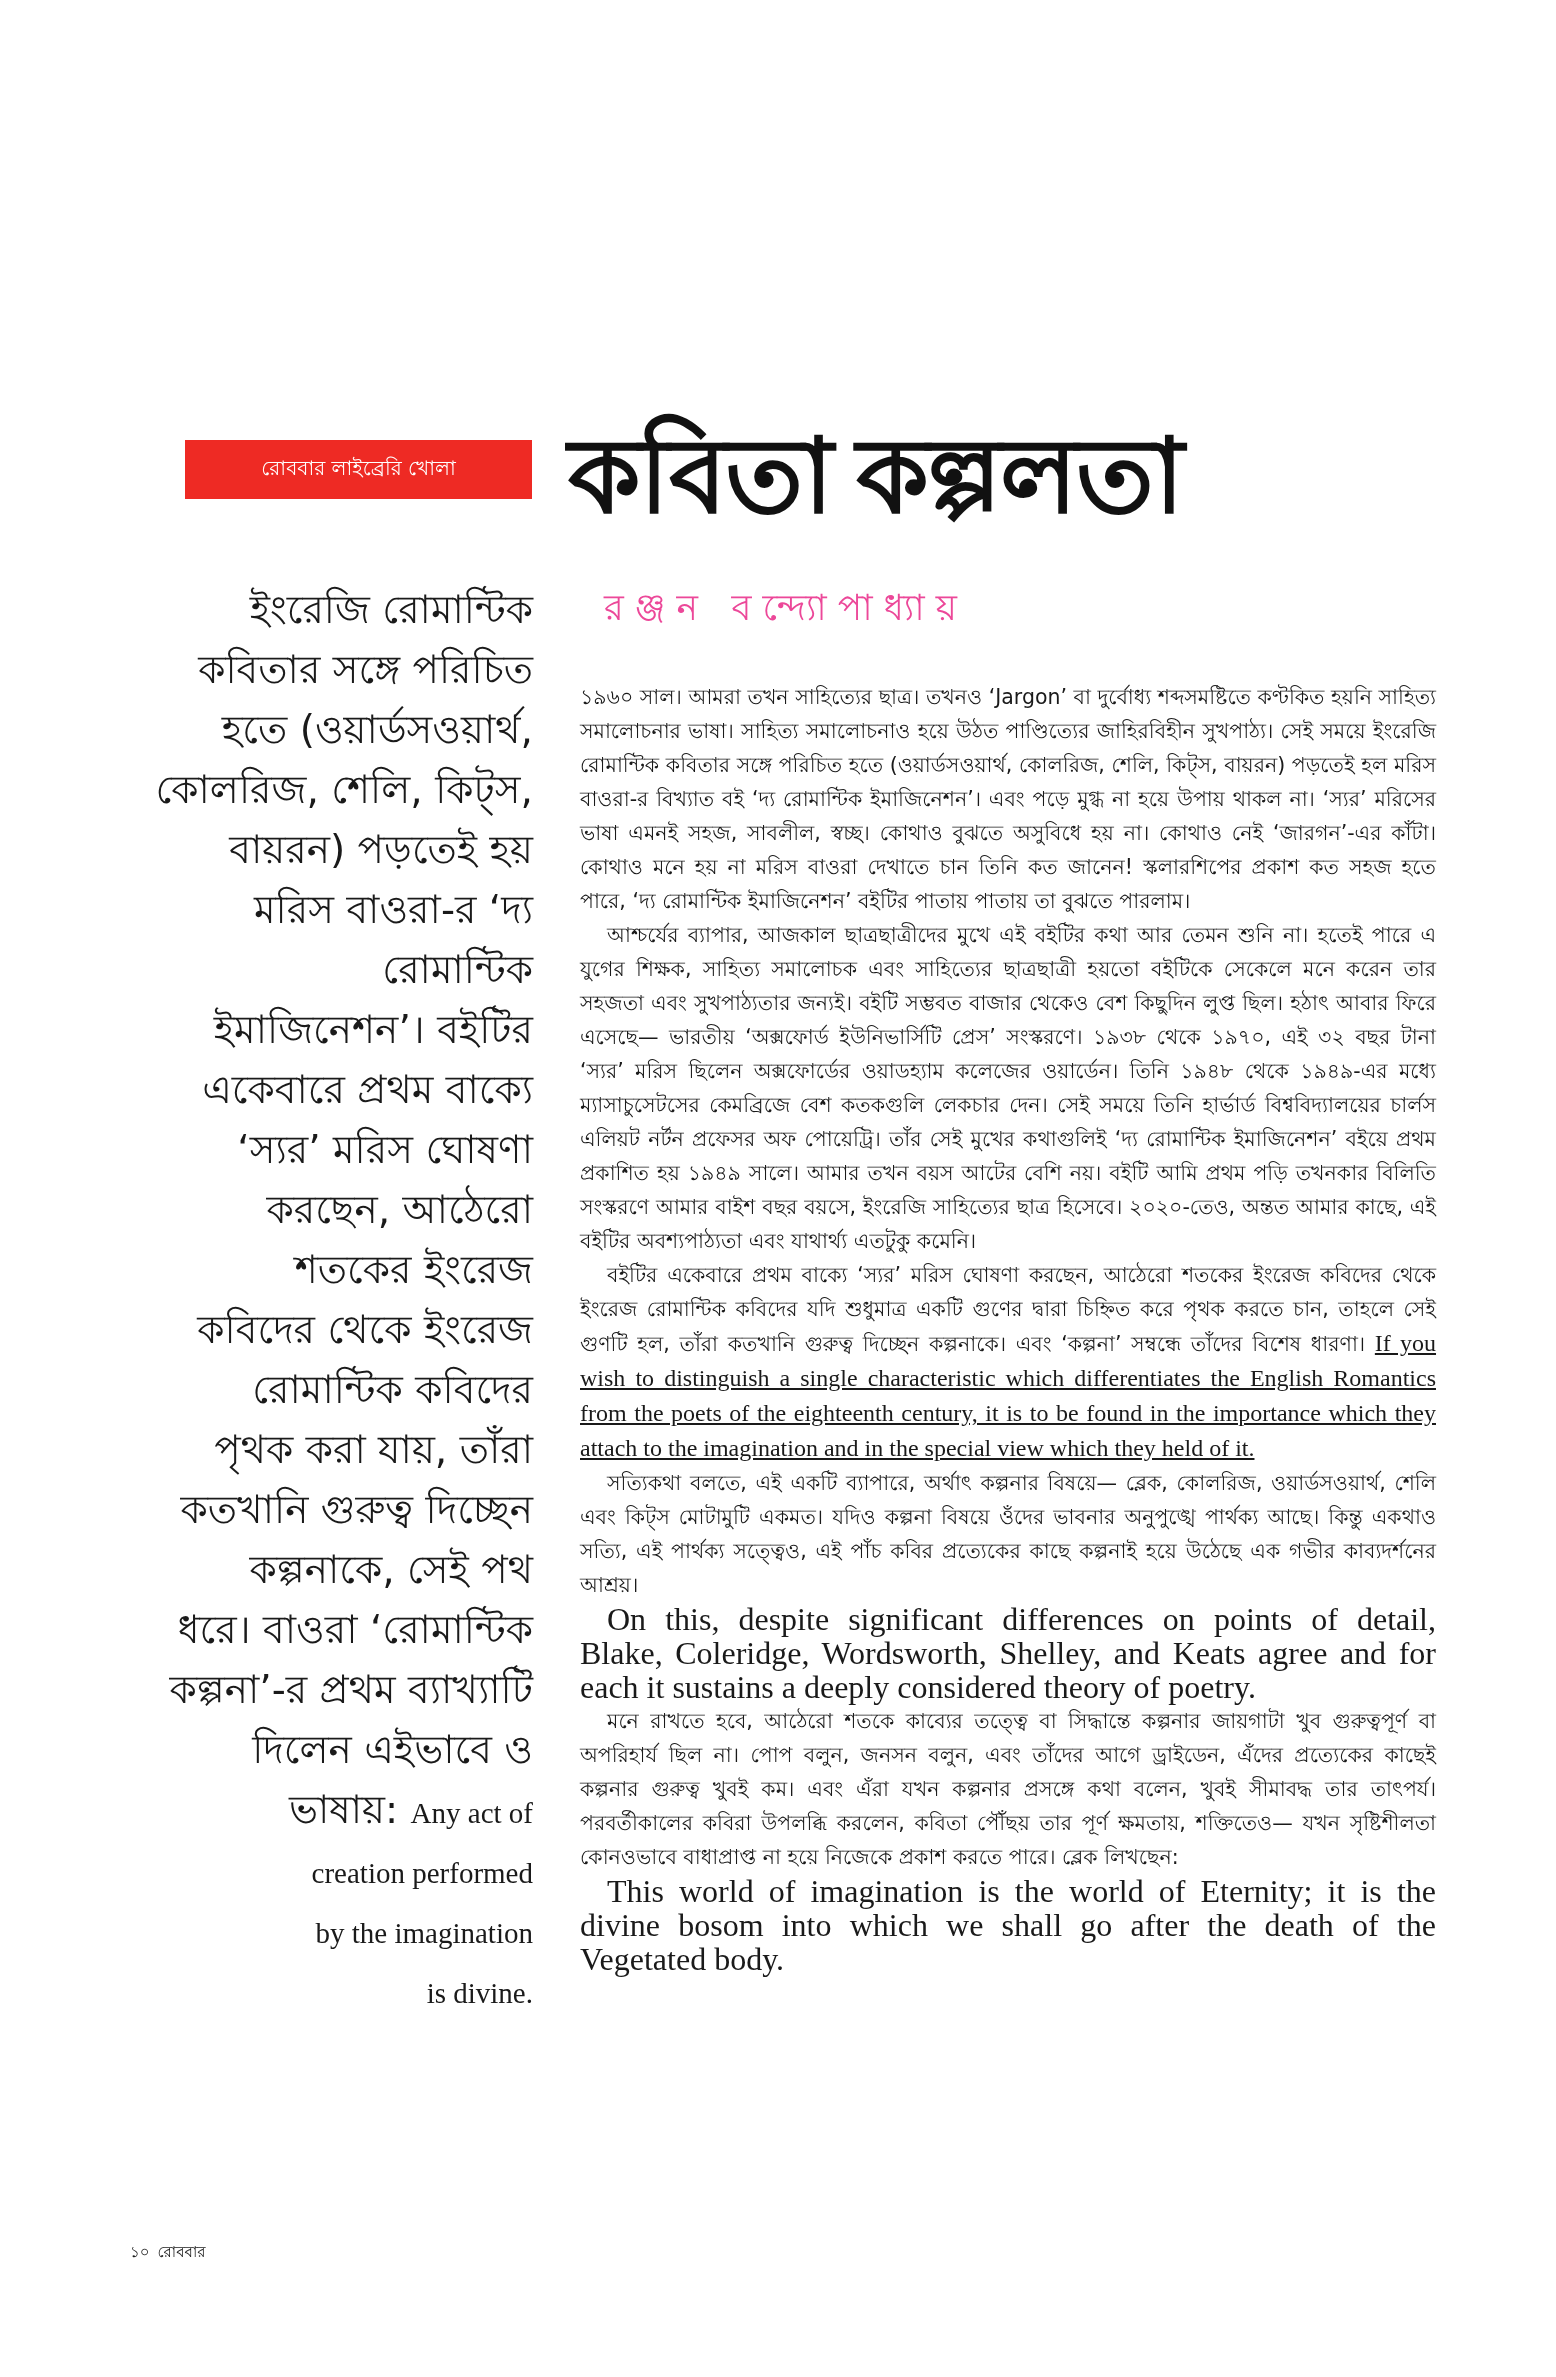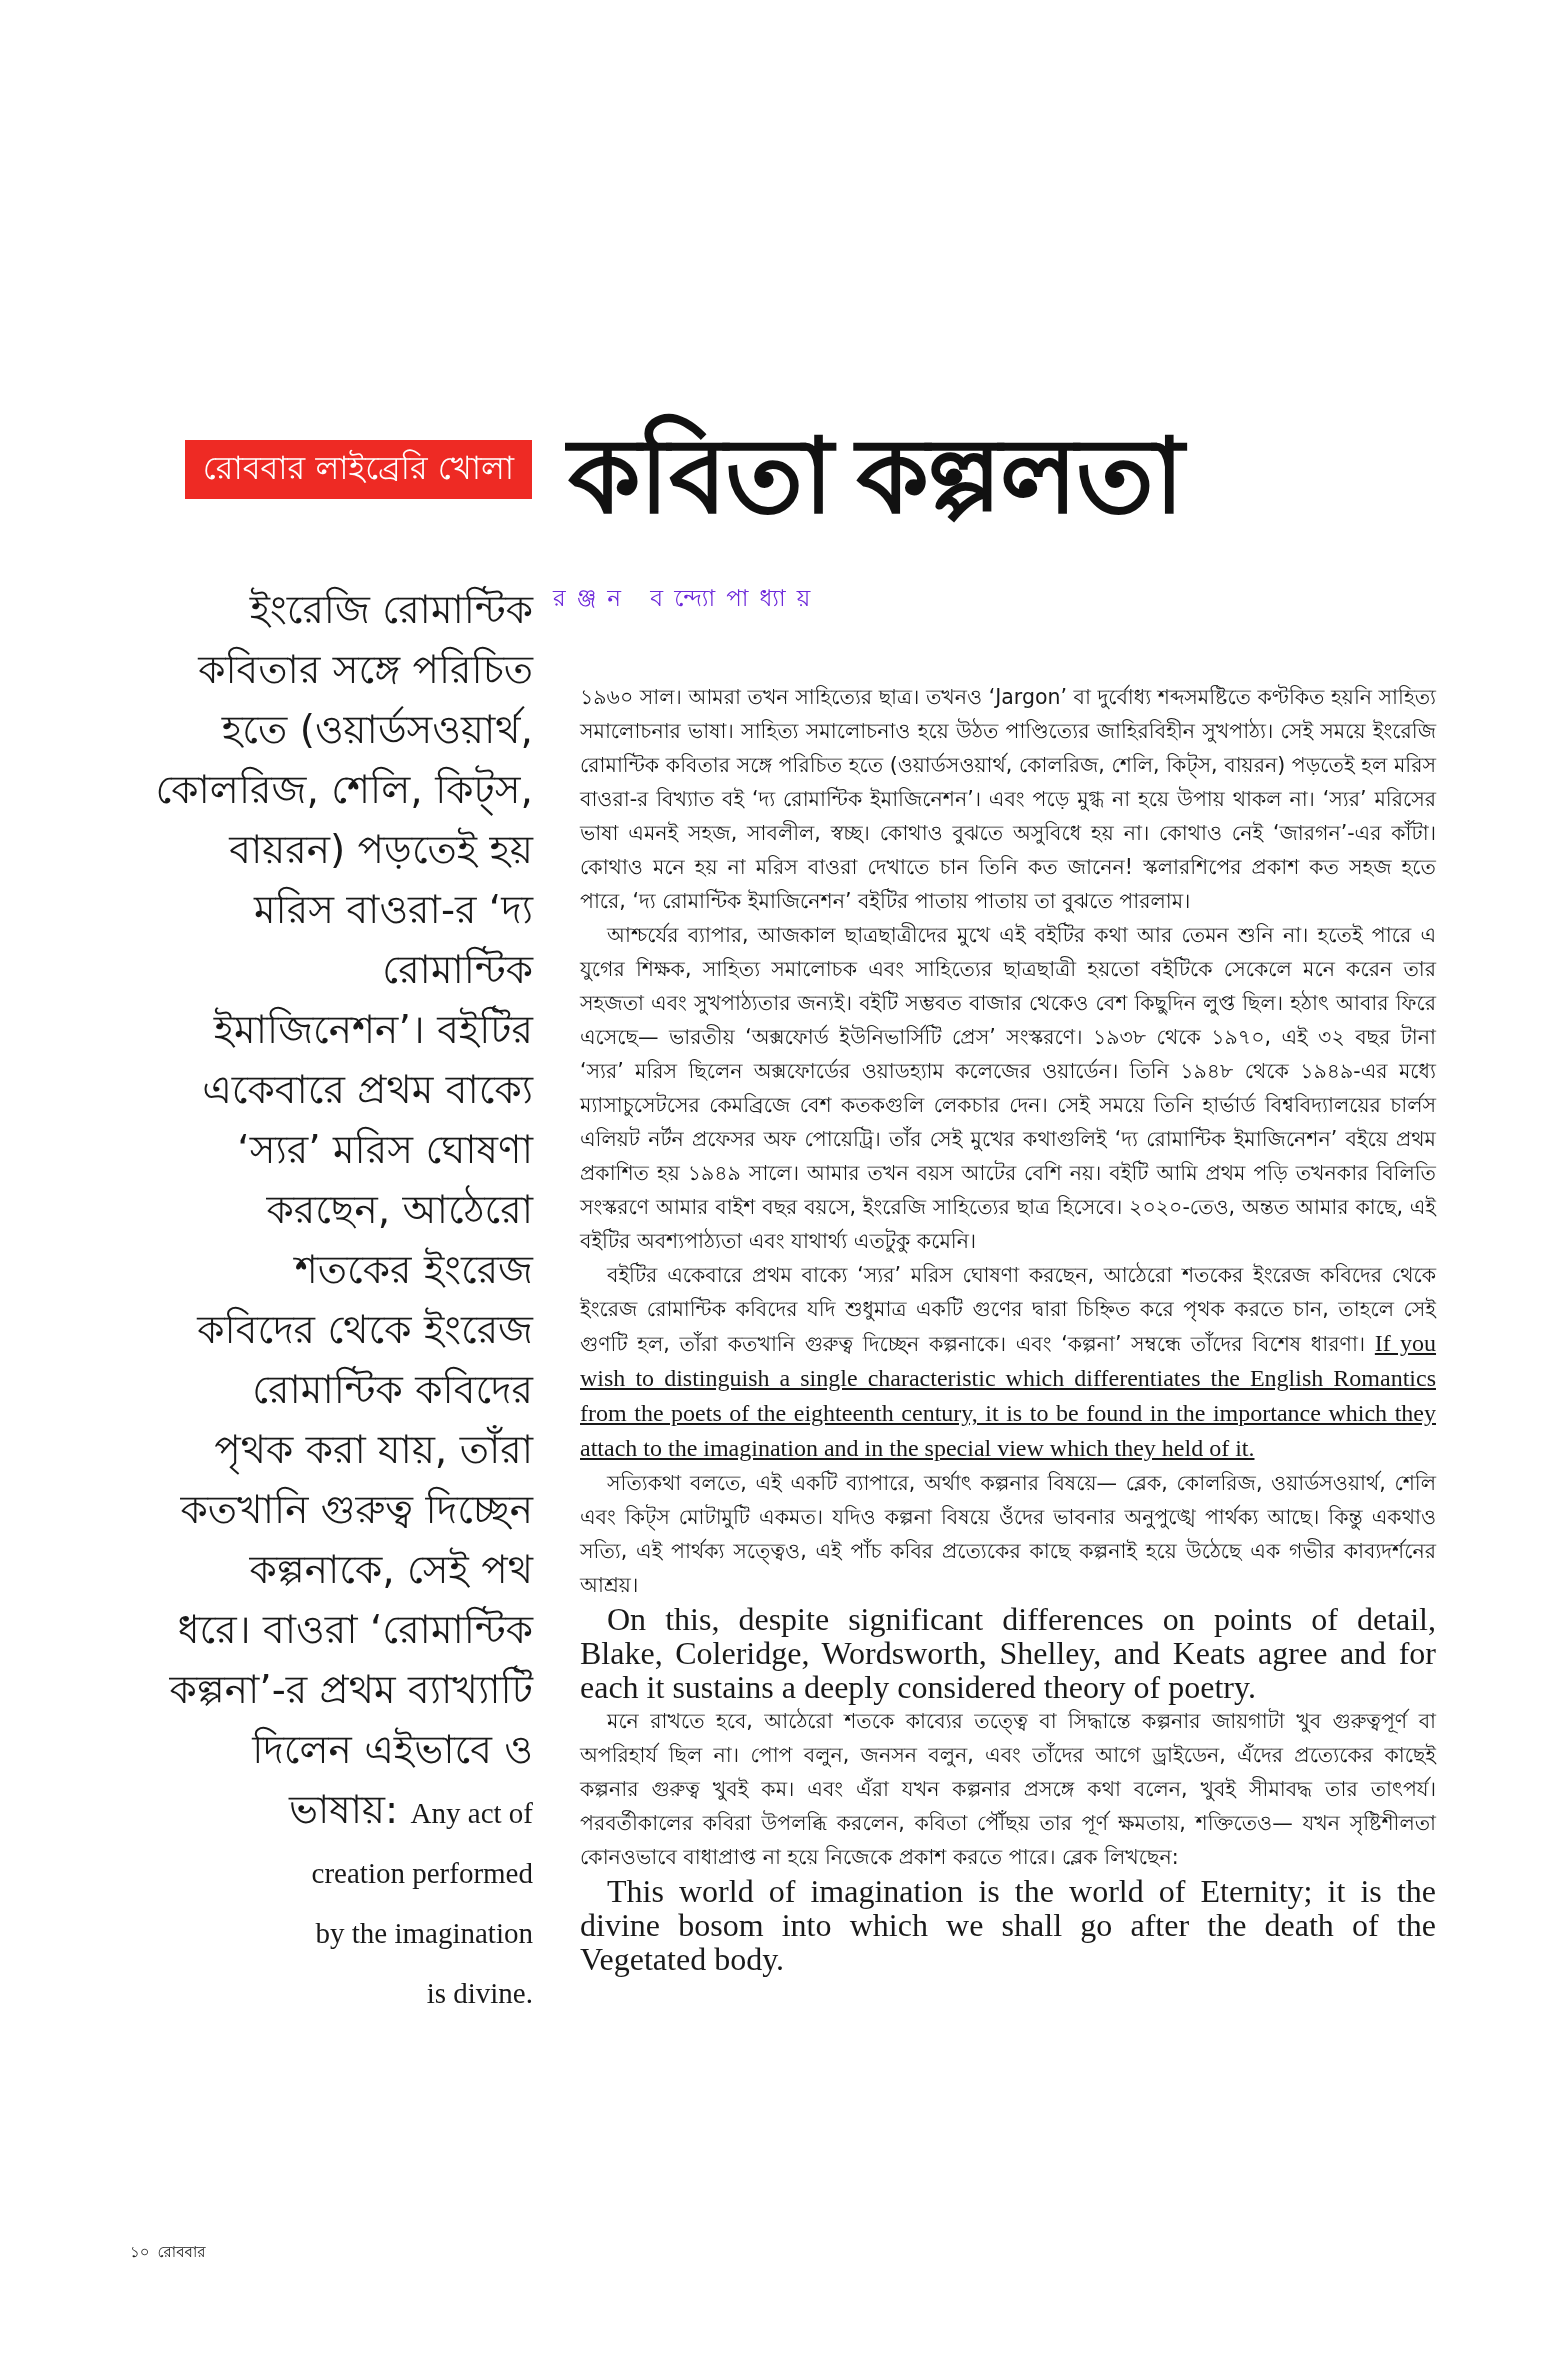--- a/index.html
+++ b/index.html
@@ -2,43 +2,43 @@
 <html style="font-size:12.6px"><head>
 <meta charset="utf-8">
 <style>
   html, body { margin: 0; padding: 0; background: #ffffff; }
   body { width: 1557px; height: 2377px; position: relative; overflow: hidden; color: #1a1a1a; }
   .page { position: absolute; left: 0; top: 0; width: 1557px; height: 2377px; background: #fff; }
 
   .banner {
     position: absolute; left: 185px; top: 440px; width: 347px; height: 59px;
     background: #ee2a24; color: #fff;
-    font-family: "DejaVu Sans", sans-serif; font-size: 32px;
+    font-family: "DejaVu Sans", sans-serif; font-size: 20px;
     display: flex; align-items: center; justify-content: center; box-sizing: border-box;
     white-space: nowrap;
   }
   .title {
     position: absolute; left: 568px; top: 410px; width: 710px; height: 134px;
     font-family: Liberation Serif, serif; font-weight: bold; font-size: 104px; line-height: 134px;
     color: #111; white-space: nowrap; letter-spacing: -1.6px;
   }
 
   .pullquote {
     position: absolute; left: 150px; top: 580px; width: 383px;
     text-align: right;
     font-family: "DejaVu Sans", sans-serif; font-size: 39px; line-height: 60px;
     color: #1a1a1a;
   }
   .pullquote .en { font-family: Liberation Serif, serif; font-size: 29px; }
   .pq-line { display: block; white-space: nowrap; }
 
   .byline {
-    position: absolute; left: 553px; top: 580px;
-    font-family: "DejaVu Sans", sans-serif; font-size: 23px; letter-spacing: 11px;
-    color: #6d28d9; white-space: nowrap;
+    position: absolute; left: 604px; top: 580px;
+    font-family: "DejaVu Sans", sans-serif; font-size: 36px; letter-spacing: 11px;
+    color: #ec4899; white-space: nowrap;
   }
 
   .body-text {
     position: absolute; left: 580px; top: 680px; width: 856px;
     font-family: "DejaVu Sans", sans-serif; font-size: 20.5px; line-height: 34px;
     color: #1a1a1a; text-align: justify;
   }
   .body-text p { margin: 0; }
   .body-text p.indent { text-indent: 27px; }
   .body-text .en { font-family: "Liberation Serif", serif; font-size: 24px; text-decoration: underline; }

